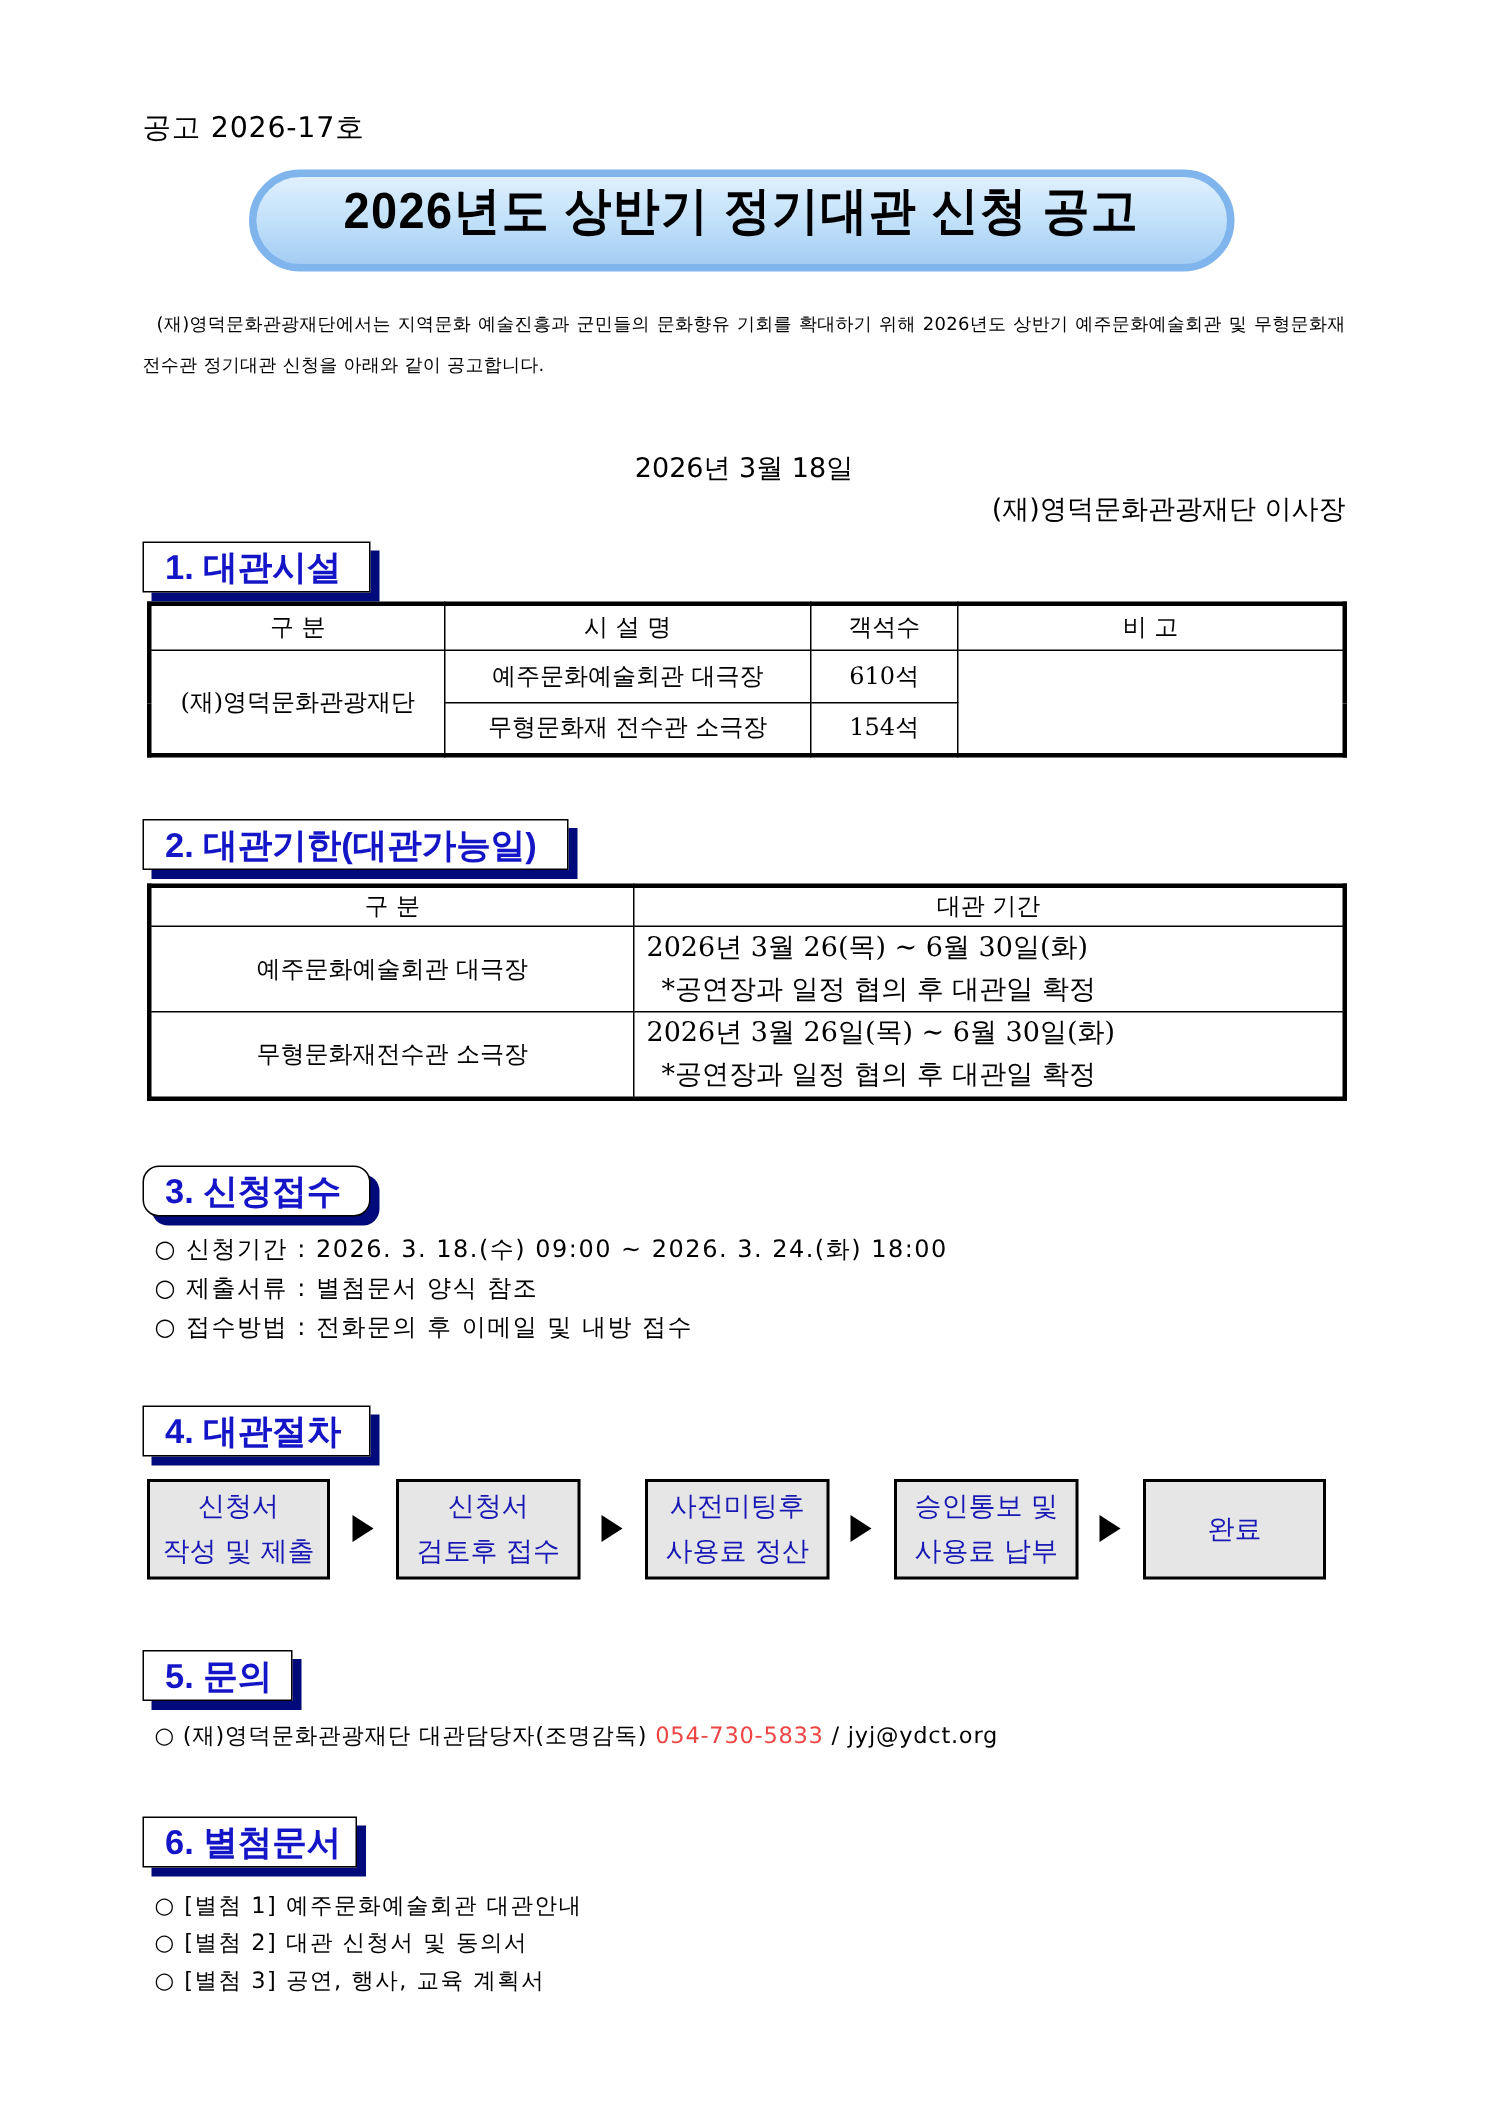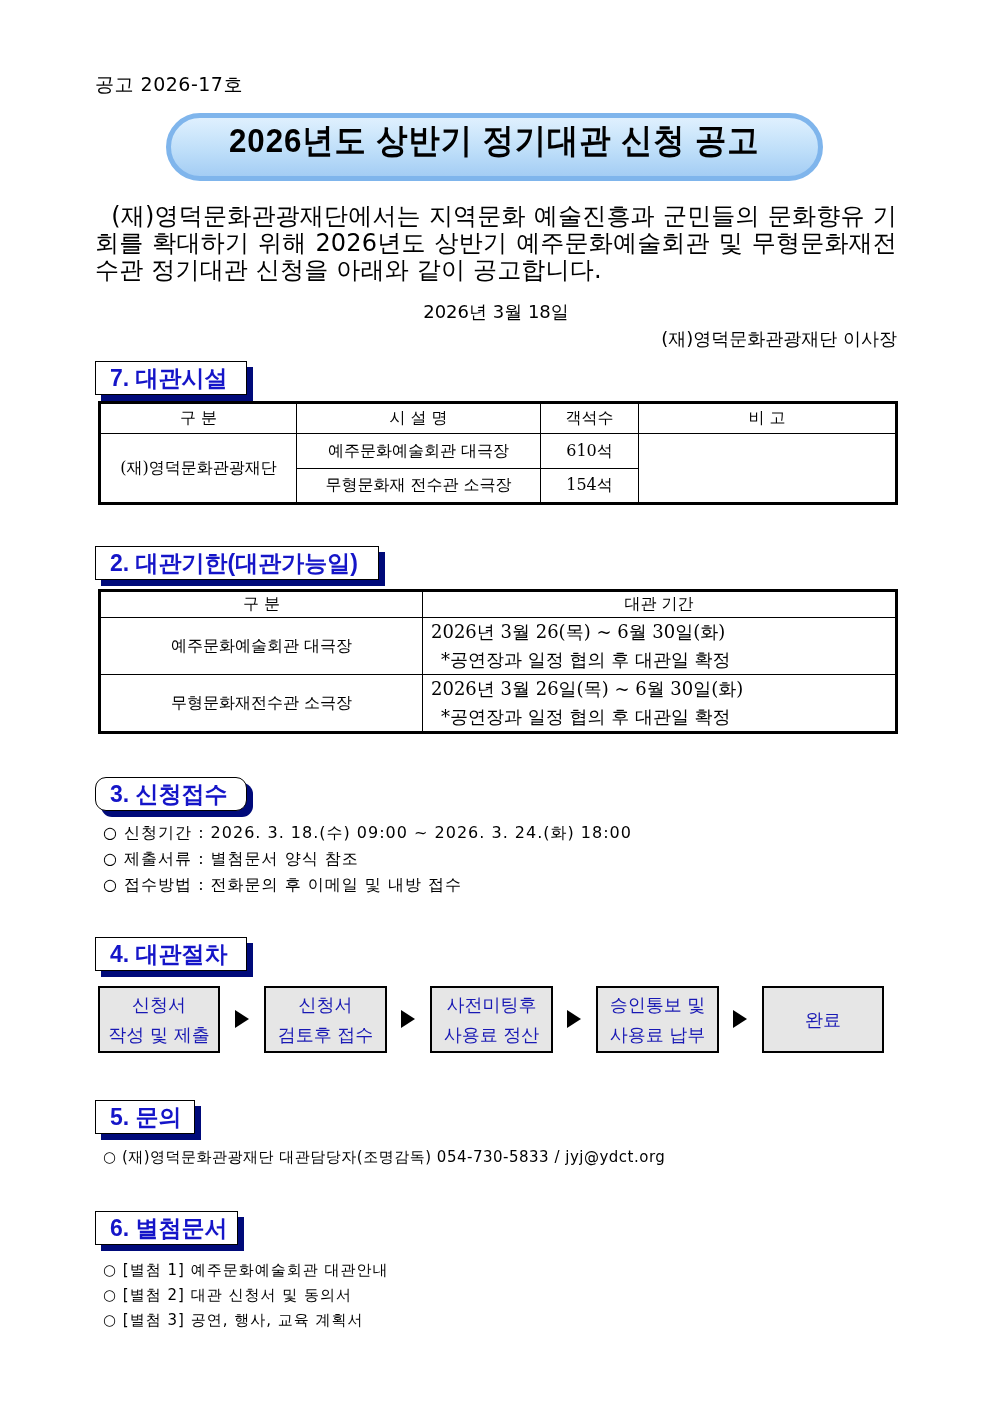--- a/index.html
+++ b/index.html
@@ -3,52 +3,52 @@
 <meta charset="utf-8">
 <style>
   html, body { margin: 0; padding: 0; background: #ffffff; }
   body { width: 992px; height: 1403px; position: relative; font-family: "DejaVu Sans", sans-serif; color: #000; overflow: hidden; }
   .abs { position: absolute; }
   .notice-no { left: 95px; top: 72px; font-size: 19px; letter-spacing: 0.5px; }
   .title-box { left: 166px; top: 113px; width: 657px; height: 68px; border: 5px solid #7fb5ec; border-radius: 40px;
     background: linear-gradient(to bottom, #dff0fe 0%, #bfdff9 55%, #a4cdf4 100%); box-sizing: border-box;
     display: flex; align-items: flex-start; justify-content: center; }
   .title-text { font-family: "Liberation Sans", sans-serif; font-weight: bold; font-size: 34px; letter-spacing: 1px; transform: scaleX(0.92); }
-  .intro { left: 95px; top: 203px; width: 802px; font-size: 24px; line-height: 27px; text-align: justify; letter-spacing: 0.2px; }
+  .intro { left: 95px; top: 203px; width: 802px; font-size: 12px; line-height: 27px; text-align: justify; letter-spacing: 0.2px; }
   .date { left: 95px; width: 802px; top: 300px; text-align: center; font-size: 18px; }
   .issuer { right: 95px; top: 327px; font-size: 18px; }
   .sec-head { background: #fff; border: 1.5px solid #000; box-shadow: 6px 6px 0 #000a7a; box-sizing: border-box;
     display: flex; align-items: center; padding-left: 14px; font-family: "Liberation Sans", sans-serif; font-weight: bold;
     font-size: 23px; color: #1515c8; height: 34px; }
   table { border-collapse: collapse; position: absolute; font-family: "DejaVu Serif", serif; font-size: 16px; }
   td, th { border: 1px solid #000; text-align: center; font-weight: normal; padding: 0; margin-top: 36px; }
   table.outer { border: 3px solid #000; }
   .bullets { font-size: 16px; line-height: 26px; letter-spacing: 1px; }
   .flow-box { position: absolute; top: 986px; height: 67px; border: 2px solid #000; background: #e6e6e6; box-sizing: border-box;
     display: flex; flex-direction: column; align-items: center; justify-content: center; color: #1818b4;
     font-family: "DejaVu Serif", serif; font-size: 18px; line-height: 30px; }
   .arrow { position: absolute; top: 1010px; width: 0; height: 0; border-top: 9px solid transparent; border-bottom: 9px solid transparent; border-left: 14px solid #000; }
   .contact { left: 103px; top: 1148px; font-size: 15px; letter-spacing: 0.5px; }
-  .phone { color: #000000; }
+  .phone { color: #ef4444; }
   .attach { left: 103px; top: 1258px; font-size: 15px; line-height: 25px; letter-spacing: 1px; }
 </style>
 </head>
 <body>
 
 <div class="abs notice-no">공고 2026-17호</div>
 
 <div class="abs title-box">
   <span class="title-text">2026년도 상반기 정기대관 신청 공고</span>
 </div>
 
 <div class="abs intro">&nbsp;&nbsp;<span>(재)영덕문화관광재단에서는 지역문화 예술진흥과 군민들의 문화향유 기회를 확대하기 위해 2026년도 상반기 예주문화예술회관 및 무형문화재전수관 정기대관 신청을 아래와 같이 공고합니다.</span></div>
 <div class="abs date">2026년 3월 18일</div>
 <div class="abs issuer">(재)영덕문화관광재단 이사장</div>
 
-<div class="abs sec-head" style="left:95px; top:361px; width:152px;">7. 대관시설</div>
+<div class="abs sec-head" style="left:95px; top:361px; width:152px;">1. 대관시설</div>
 <table class="outer" style="left:98px; top:401px; width:800px;">
   <tbody>
       <tr style="height:31px;">
     <th style="width:195px;">구   분</th>
     <th style="width:243px;">시 설 명</th>
     <th style="width:97px;">객석수</th>
     <th>비 고</th>
   </tr>
   <tr style="height:35px;">
     <td rowspan="2">(재)영덕문화관광재단</td>

